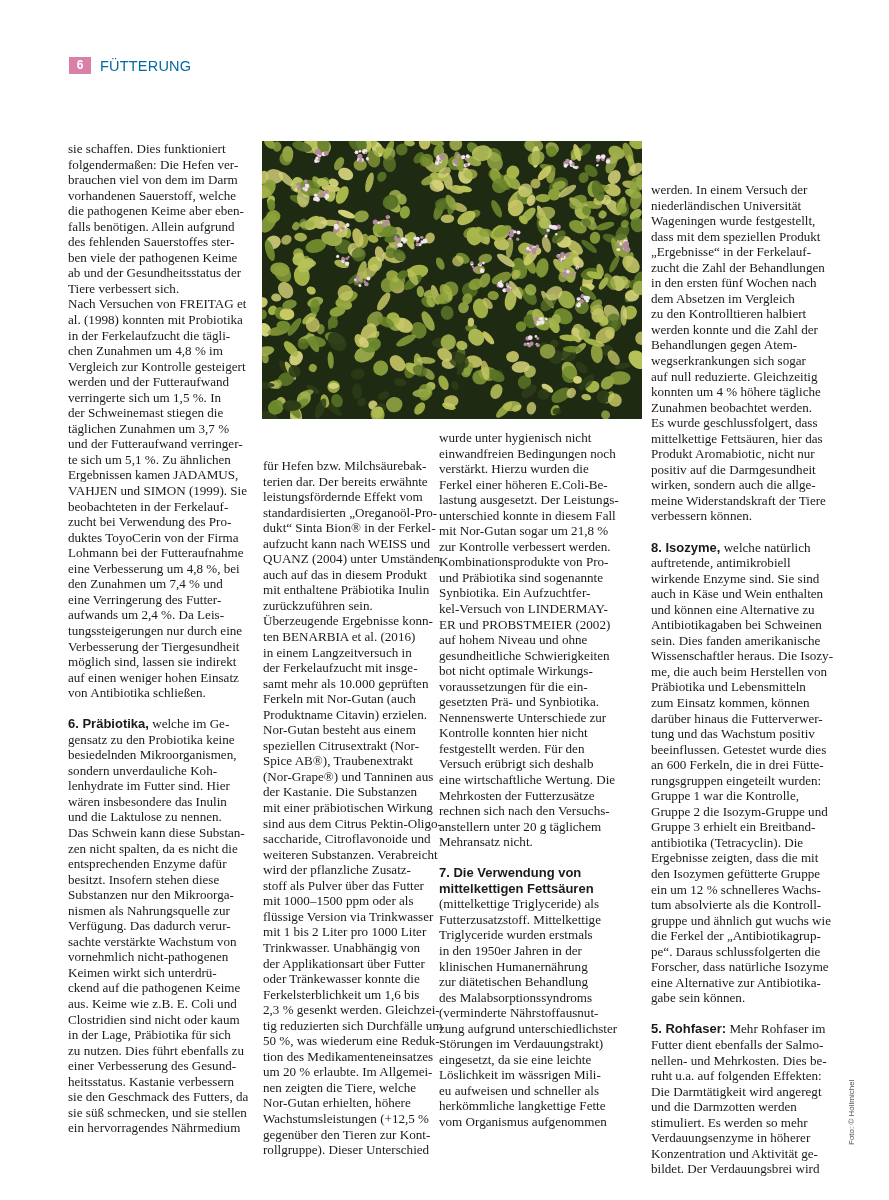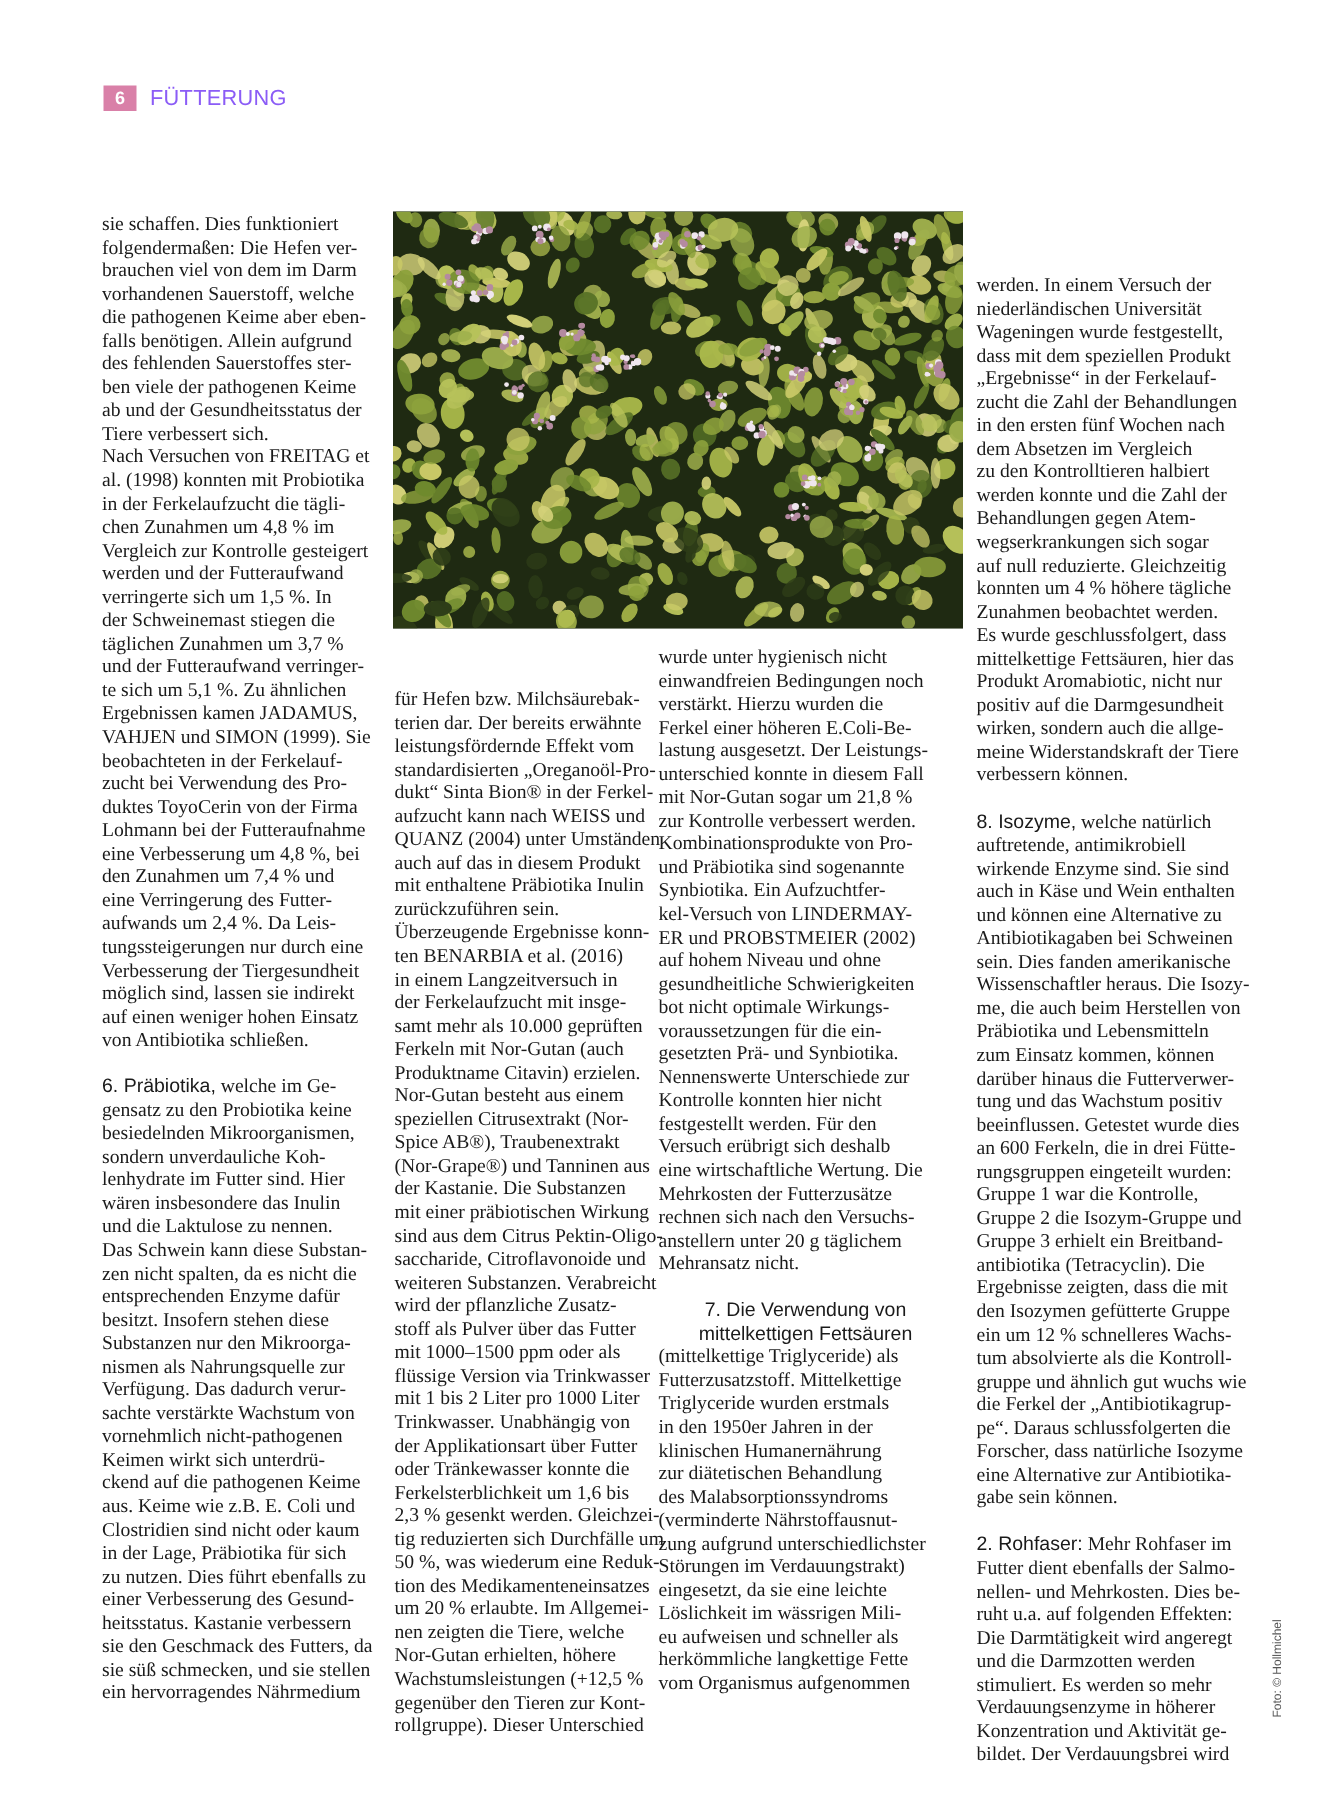--- a/index.html
+++ b/index.html
@@ -3,26 +3,26 @@
 <meta charset="utf-8">
 <style>
   html, body { margin: 0; padding: 0; background: #ffffff; }
   body { width: 889px; height: 1200px; position: relative; overflow: hidden;
          font-family: "Liberation Serif", "DejaVu Serif", serif; color: #1a1a1a; }
   .header { position: absolute; left: 69px; top: 57px; height: 17px; display: flex; align-items: center; }
   .page-num { display: inline-block; width: 22px; height: 17px; background: #d980a8; color: #fff;
               font-family: "Liberation Sans", "DejaVu Sans", sans-serif; font-weight: bold; font-size: 12px;
               text-align: center; line-height: 17px; }
   .section-title { margin-left: 9px; font-family: "Liberation Sans", "DejaVu Sans", sans-serif;
-                   font-size: 14.5px; color: #8b5cf6; letter-spacing: 0.2px; }
+                   font-size: 14.5px; color: #0369a1; letter-spacing: 0.2px; }
   .col { position: absolute; width: 196px; font-size: 13.1px; line-height: 15.55px; }
   .col p { margin: 0; }
   .col p + p.gap { margin-top: 15.5px; }
   .l { display: block; white-space: nowrap; }
-  .head { font-family: "Liberation Sans", "DejaVu Sans", sans-serif; font-weight: normal; font-size: 13px; text-align: center; }
+  .head { font-family: "Liberation Sans", "DejaVu Sans", sans-serif; font-weight: bold; font-size: 13px; }
   #col1 { left: 68px; top: 141px; }
   #col2 { left: 263px; top: 430px; margin-top: 28px; }
   #col3 { left: 439px; top: 430px; }
   #col4 { left: 651px; top: 138px; margin-top: 44px; }
   .photo { position: absolute; left: 262px; top: 141px; width: 380px; height: 278px; overflow: hidden;
            background: #1e2a12; }
   .photo svg { display: block; }
   .credit { position: absolute; left: 847px; top: 1145px; transform: rotate(-90deg); transform-origin: left top;
             font-family: "Liberation Sans", "DejaVu Sans", sans-serif; font-size: 8px; color: #555; white-space: nowrap; }
 </style>
@@ -1039,21 +1039,21 @@
       <span class="l">ein um 12 % schnelleres Wachs-</span>
       <span class="l">tum absolvierte als die Kontroll-</span>
       <span class="l">gruppe und ähnlich gut wuchs wie</span>
       <span class="l">die Ferkel der „Antibiotikagrup-</span>
       <span class="l">pe“. Daraus schlussfolgerten die</span>
       <span class="l">Forscher, dass natürliche Isozyme</span>
       <span class="l">eine Alternative zur Antibiotika-</span>
       <span class="l">gabe sein können.</span>
     </p>
     <p class="gap">
-      <span class="l"><span class="head">2. Rohfaser:</span><span> Mehr Rohfaser im</span></span>
+      <span class="l"><span class="head">5. Rohfaser:</span><span> Mehr Rohfaser im</span></span>
       <span class="l">Futter dient ebenfalls der Salmo-</span>
       <span class="l">nellen- und Mehrkosten. Dies be-</span>
       <span class="l">ruht u.a. auf folgenden Effekten:</span>
       <span class="l">Die Darmtätigkeit wird angeregt</span>
       <span class="l">und die Darmzotten werden</span>
       <span class="l">stimuliert. Es werden so mehr</span>
       <span class="l">Verdauungsenzyme in höherer</span>
       <span class="l">Konzentration und Aktivität ge-</span>
       <span class="l">bildet. Der Verdauungsbrei wird</span>
     </p>

